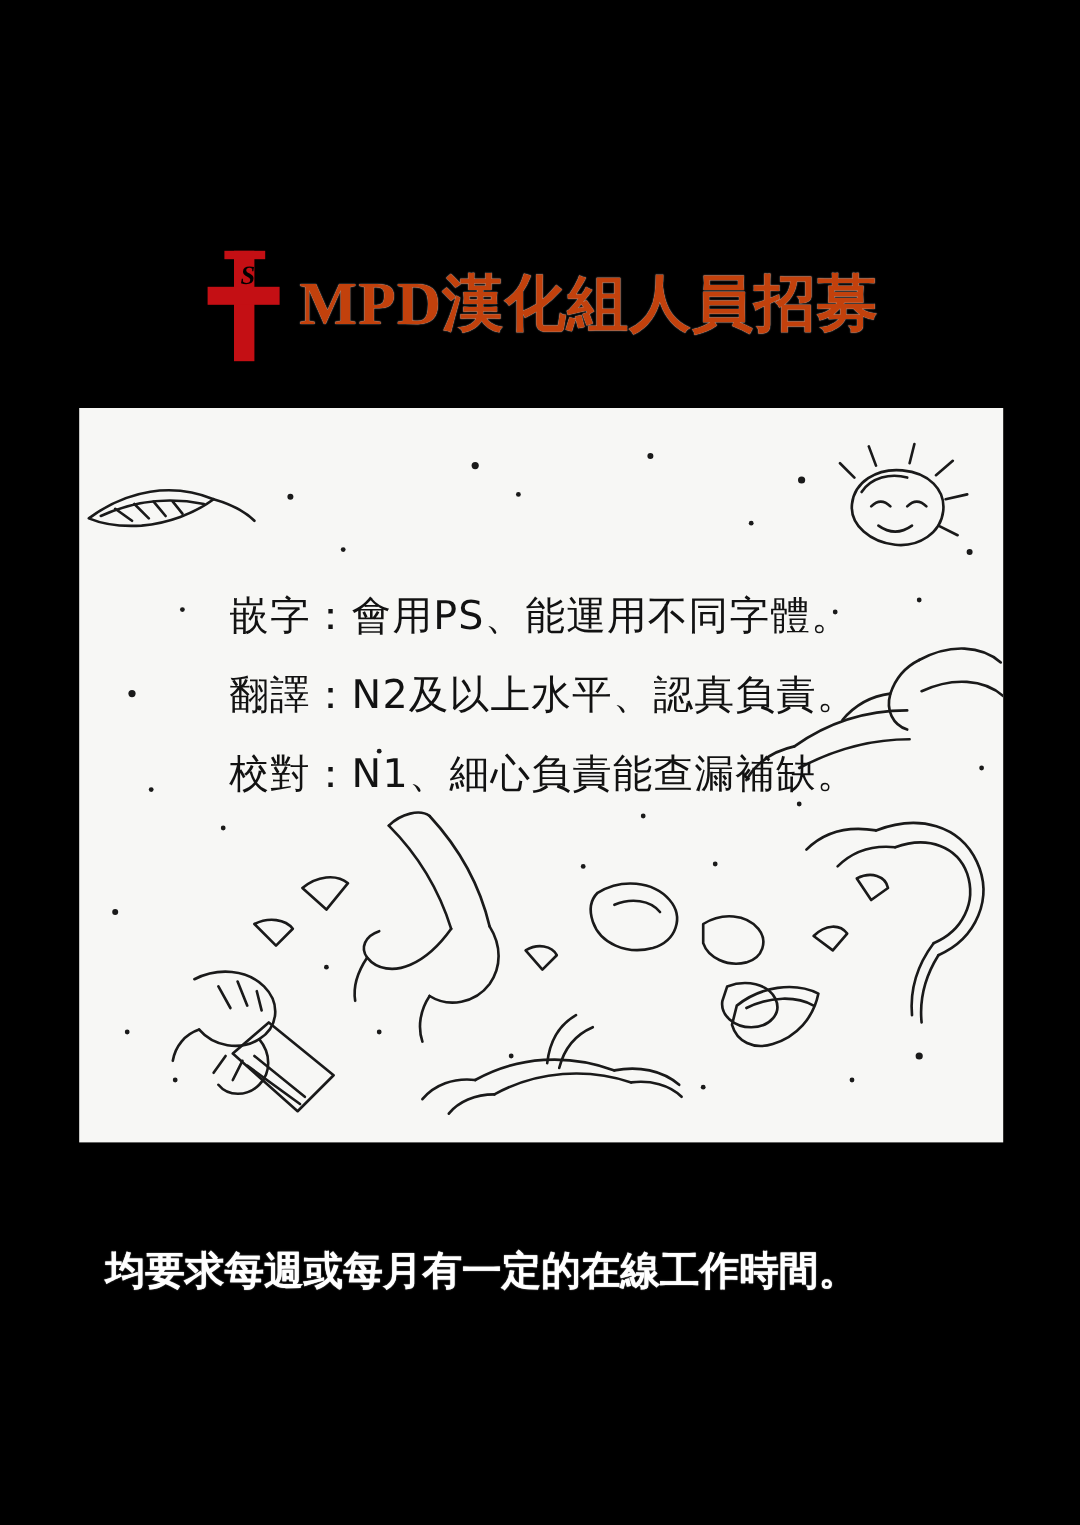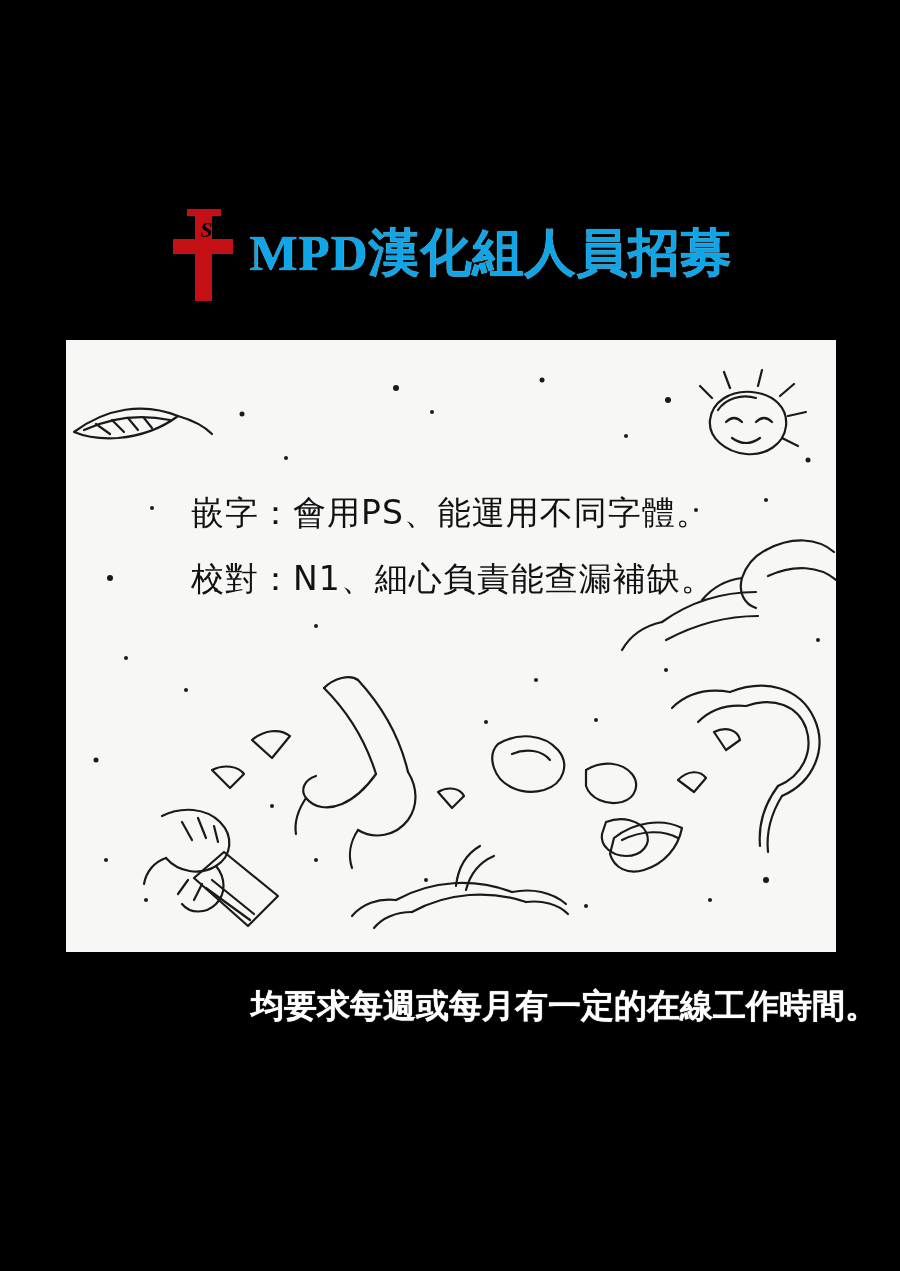--- a/index.html
+++ b/index.html
@@ -70,21 +70,21 @@
     width: 24px;
     color: #000;
     font-family: "Liberation Serif", serif;
     font-size: 22px;
     font-weight: bold;
     font-style: italic;
     line-height: 22px;
     text-align: center;
   }
   .title {
-    color: #0ea5e9;
+    color: #c2410c;
     font-family: "Liberation Serif", serif;
     font-weight: bold;
     font-size: 51px;
     letter-spacing: 1px;
     white-space: nowrap;
     text-shadow: 0 0 1px #fff;
   }
 
   
   .panel {
@@ -113,23 +113,22 @@
     font-size: 33px;
     line-height: 66px;
     white-space: nowrap;
     letter-spacing: 1px;
   }
 
   
   .footer {
     position: absolute;
     left: 88px;
-    top: 982px;
+    top: 1036px;
     width: 790px;
-    text-align: right;
   }
   .footer-line {
     color: #ffffff;
     font-family: "Liberation Serif", serif;
     font-weight: bold;
     font-size: 33px;
     line-height: 48px;
     white-space: nowrap;
     text-shadow: 0 0 1px #fff;
   }
@@ -249,20 +248,21 @@
         <circle cx="250" cy="286" r="2"></circle>
         <circle cx="150" cy="250" r="2"></circle>
         <circle cx="360" cy="540" r="2"></circle>
         <circle cx="80" cy="560" r="2"></circle>
         <circle cx="40" cy="520" r="2"></circle>
       </g>
     </svg>
 
     <div class="role-list">
       <div class="role-line">嵌字：會用PS、能運用不同字體。</div>
+      <div class="role-line">翻譯：N2及以上水平、認真負責。</div>
       <div class="role-line">校對：N1、細心負責能查漏補缺。</div>
     </div>
   </div>
 
   <div class="footer">
     <div class="footer-line">均要求每週或每月有一定的在線工作時間。</div>
   </div>
 
 </div>
 

